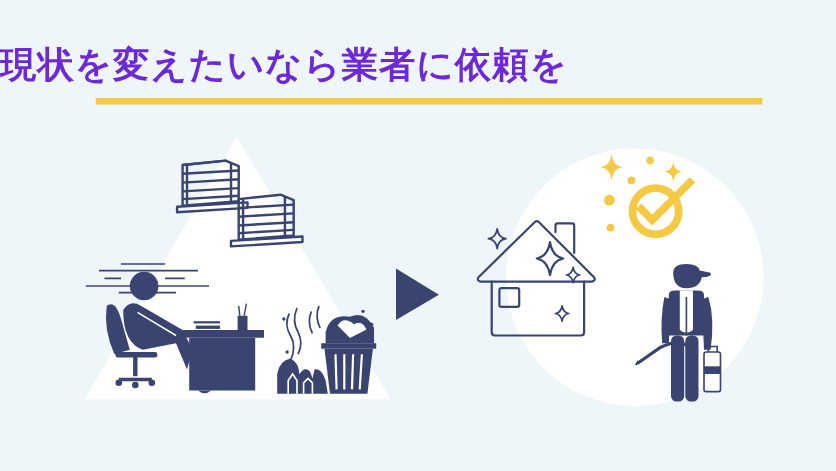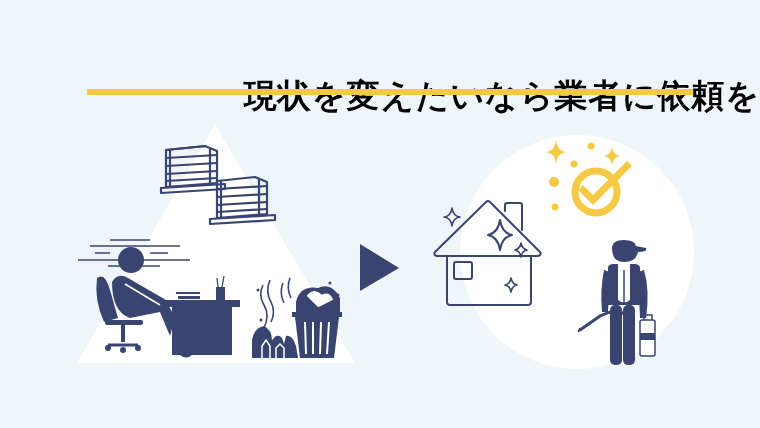--- a/index.html
+++ b/index.html
@@ -1,17 +1,17 @@
 <!DOCTYPE html>
 <html><head>
 <meta charset="utf-8">
 <style>
   html, body { margin:0; padding:0; }
   body { width:760px; height:428px; background:#EEF6FA; position:relative; overflow:hidden; font-family:"DejaVu Sans", sans-serif; }
-  .title { position:absolute; left:0; top:34px; width:760px; text-align:right; font-size:33px; font-weight:bold; color:#000000; letter-spacing:1px; line-height:50px;margin-top:37px; }
+  .title { position:absolute; left:0; top:34px; width:760px; text-align:left; font-size:33px; font-weight:bold; color:#6d28d9; letter-spacing:1px; line-height:50px; }
   .underline { position:absolute; left:87px; top:89px; width:606px; height:6px; background:#F6C945; }
   svg.scene { position:absolute; left:0; top:0; }
 </style>
 </head>
 <body>
 
 <div class="title">現状を変えたいなら業者に依頼を</div>
 <div class="underline"></div>
 
 <svg class="scene" width="760" height="428" viewBox="0 0 760 428">

